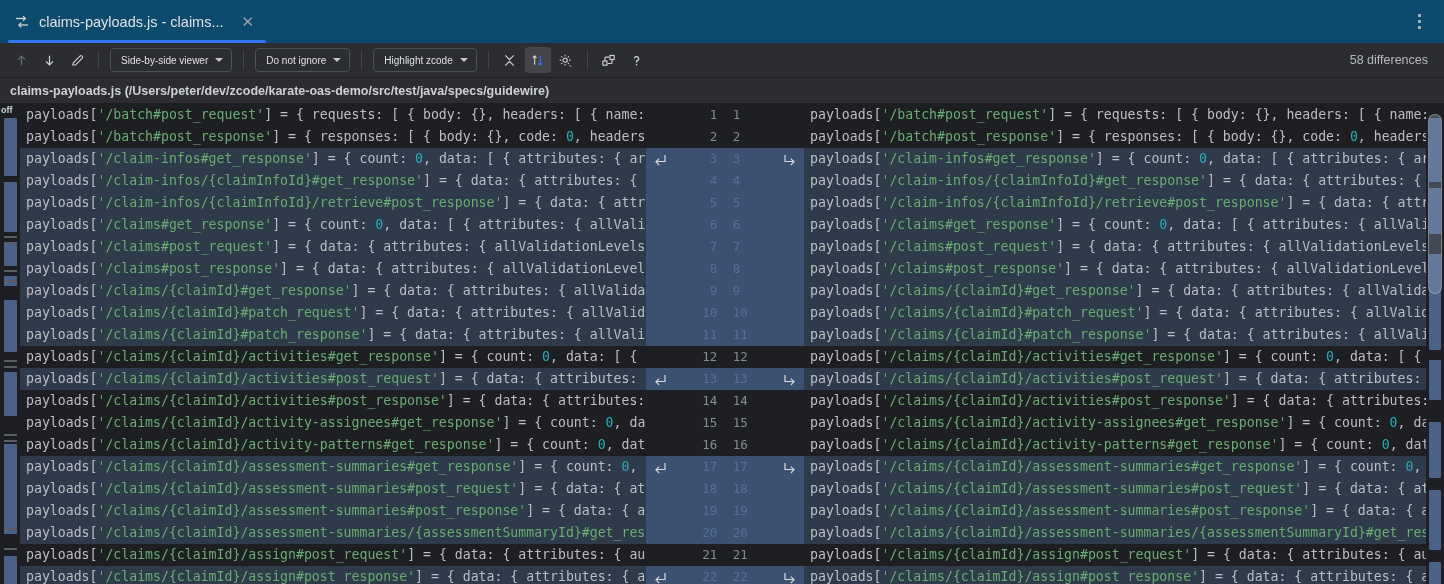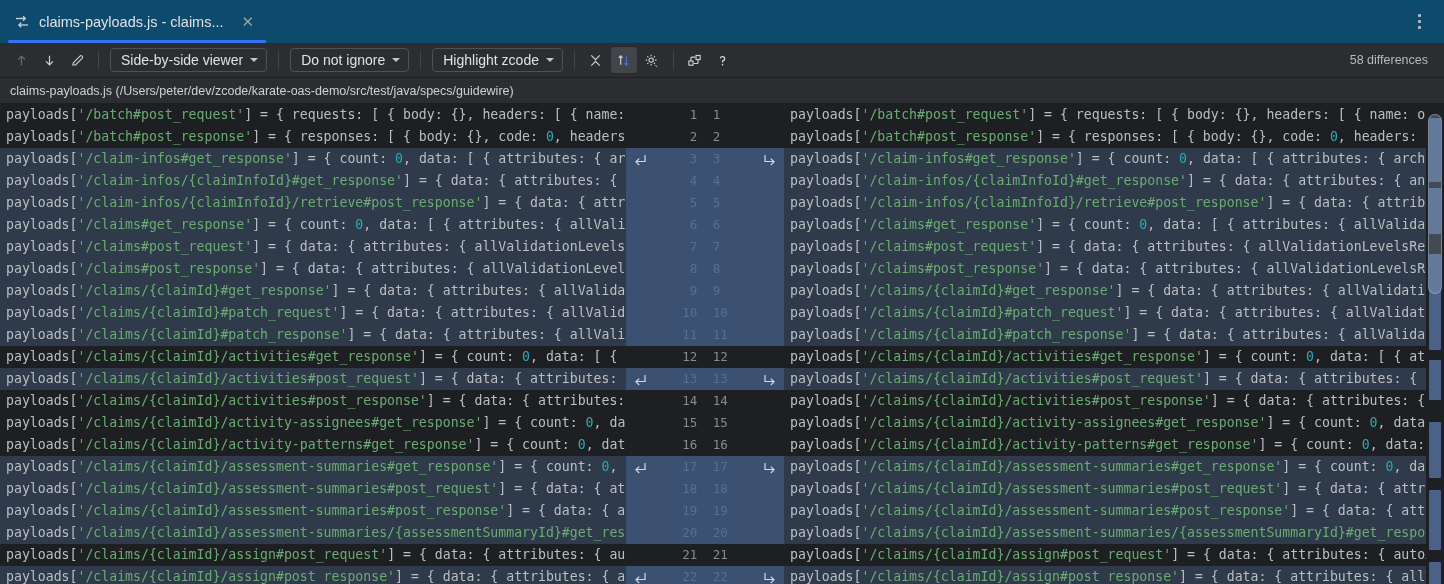--- a/index.html
+++ b/index.html
@@ -53,39 +53,39 @@
     width: 26px; height: 26px; display:flex; align-items:center; justify-content:center;
     border-radius: 4px; cursor: pointer; flex: 0 0 auto;
   }
   .tb-icon.disabled { opacity: 0.38; }
   .tb-icon.active { background: #43454a; }
   .tb-sep { width: 1px; height: 18px; background: #43454a; margin: 0 6px; flex: 0 0 auto; }
   .combo {
     height: 24px; display:flex; align-items:center; gap: 7px;
     padding: 0 8px 0 10px;
     border: 1px solid #4e5157; border-radius: 4px;
-    color: #dfe1e5; font-size: 14px; white-space: nowrap;
+    color: #dfe1e5; font-size: 10px; white-space: nowrap;
     cursor: pointer; background: transparent; flex: 0 0 auto;
     margin: 0 3px;
   }
   .caret {
     width: 0; height: 0; border-left: 4px solid transparent;
     border-right: 4px solid transparent; border-top: 4.5px solid #c3c6cb;
   }
   .toolbar-spacer { flex: 1 1 auto; }
   .diffcount { color: #b6b9bf; font-size: 12.5px; white-space: nowrap; padding-right: 6px; }
 
   
   .pathrow {
     height: 26px; background: #2b2d30;
     display: flex; align-items: center;
     font-size: 12.5px; color: #ced0d6;
     border-bottom: 1px solid #1e1f22;
   }
-  .pathrow .ph { overflow: hidden; white-space: nowrap; text-overflow: ellipsis; }
+  .pathrow .ph { overflow: hidden; white-space: nowrap; text-overflow: ellipsis; font-weight: bold; }
   .pathrow .ph.left  { width: 645px; padding-left: 10px; }
   .pathrow .ph.mid   { width: 160px; }
   .pathrow .ph.right { flex: 1 1 auto; padding-left: 2px; }
 
   
   .diffbody {
     position: absolute; top: 104px; left: 0; right: 0; bottom: 0;
     display: flex; background: #1e1f22;
     font-family: "DejaVu Sans Mono", "Liberation Mono", monospace;
     font-size: 13.2px;
@@ -256,20 +256,41 @@
   <div class="diffcount">58 differences</div>
 </div>
 
 <div class="pathrow">
   <div class="ph left">claims-payloads.js (/Users/peter/dev/zcode/karate-oas-demo/src/test/java/specs/guidewire)</div>
   <div class="ph mid"></div>
 </div>
 
 <div class="diffbody">
 
+  <div class="stripe" id="left-stripe">
+    <span class="off">off</span>
+  <div class="blk" style="top: 14px; height: 58px;"></div>
+      <div class="blk" style="top: 78px; height: 50px;"></div>
+      <div class="blk" style="top: 140px; height: 22px;"></div>
+      <div class="blk" style="top: 172px; height: 10px;"></div>
+      <div class="blk" style="top: 196px; height: 52px;"></div>
+      <div class="blk" style="top: 268px; height: 44px;"></div>
+      <div class="blk" style="top: 340px; height: 90px;"></div>
+      <div class="blk" style="top: 452px; height: 36px;"></div>
+      <div class="ln" style="top: 132px;"></div>
+      <div class="ln" style="top: 138px;"></div>
+      <div class="ln" style="top: 166px;"></div>
+      <div class="ln" style="top: 176px;"></div>
+      <div class="ln" style="top: 256px;"></div>
+      <div class="ln" style="top: 262px;"></div>
+      <div class="ln" style="top: 330px;"></div>
+      <div class="ln" style="top: 336px;"></div>
+      <div class="ln" style="top: 424px;"></div>
+      <div class="ln" style="top: 444px;"></div>
+    </div>
 
   <div class="pane left">
     <div class="codelines" id="left-code">
         <div class="cl ctx">payloads[<span class="str">'/batch#post_request'</span>] = { requests: [ { body: {}, headers: [ { name:</div>
         <div class="cl ctx">payloads[<span class="str">'/batch#post_response'</span>] = { responses: [ { body: {}, code: <span class="num">0</span>, headers:</div>
         <div class="cl chg">payloads[<span class="str">'/claim-infos#get_response'</span>] = { count: <span class="num">0</span>, data: [ { attributes: { arc</div>
         <div class="cl chg">payloads[<span class="str">'/claim-infos/{claimInfoId}#get_response'</span>] = { data: { attributes: { a</div>
         <div class="cl chg">payloads[<span class="str">'/claim-infos/{claimInfoId}/retrieve#post_response'</span>] = { data: { attri</div>
         <div class="cl chg">payloads[<span class="str">'/claims#get_response'</span>] = { count: <span class="num">0</span>, data: [ { attributes: { allValid</div>
         <div class="cl chg">payloads[<span class="str">'/claims#post_request'</span>] = { data: { attributes: { allValidationLevelsR</div>

